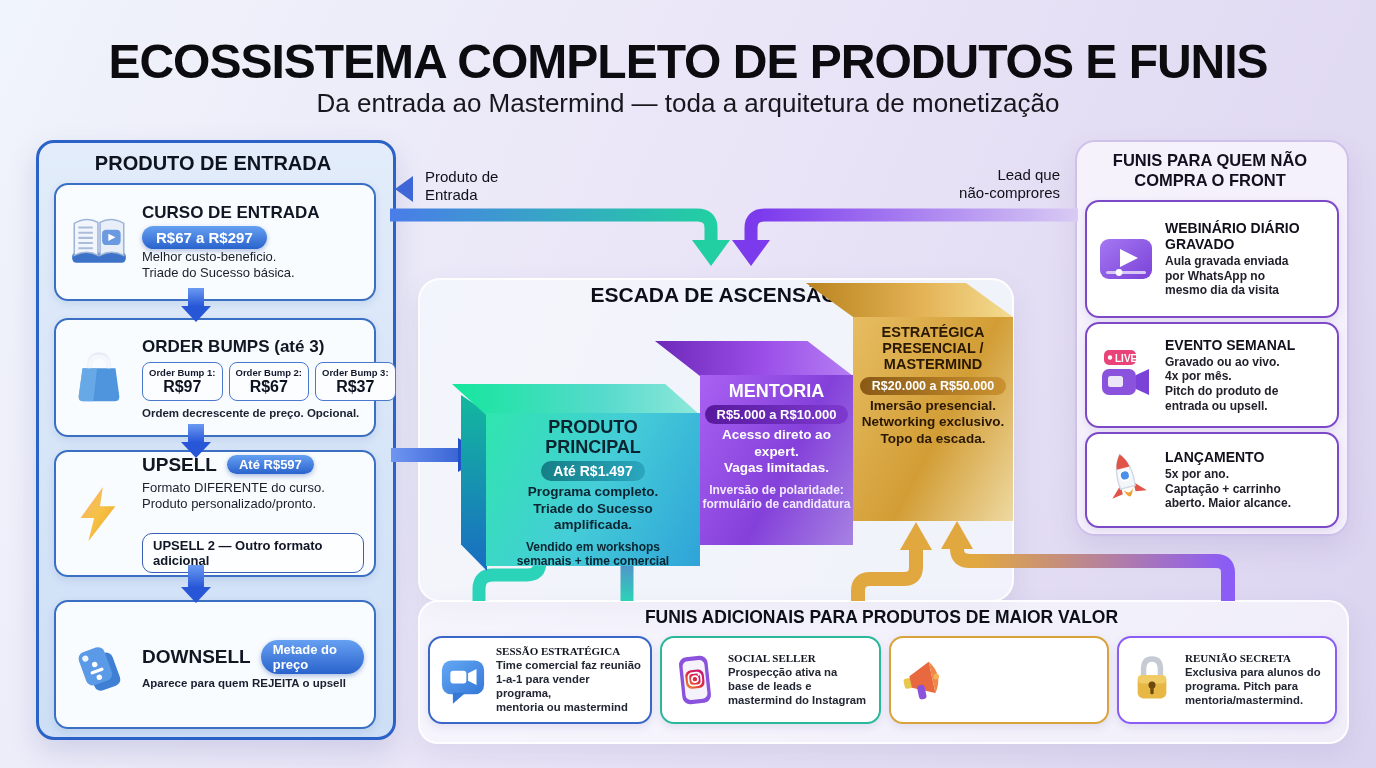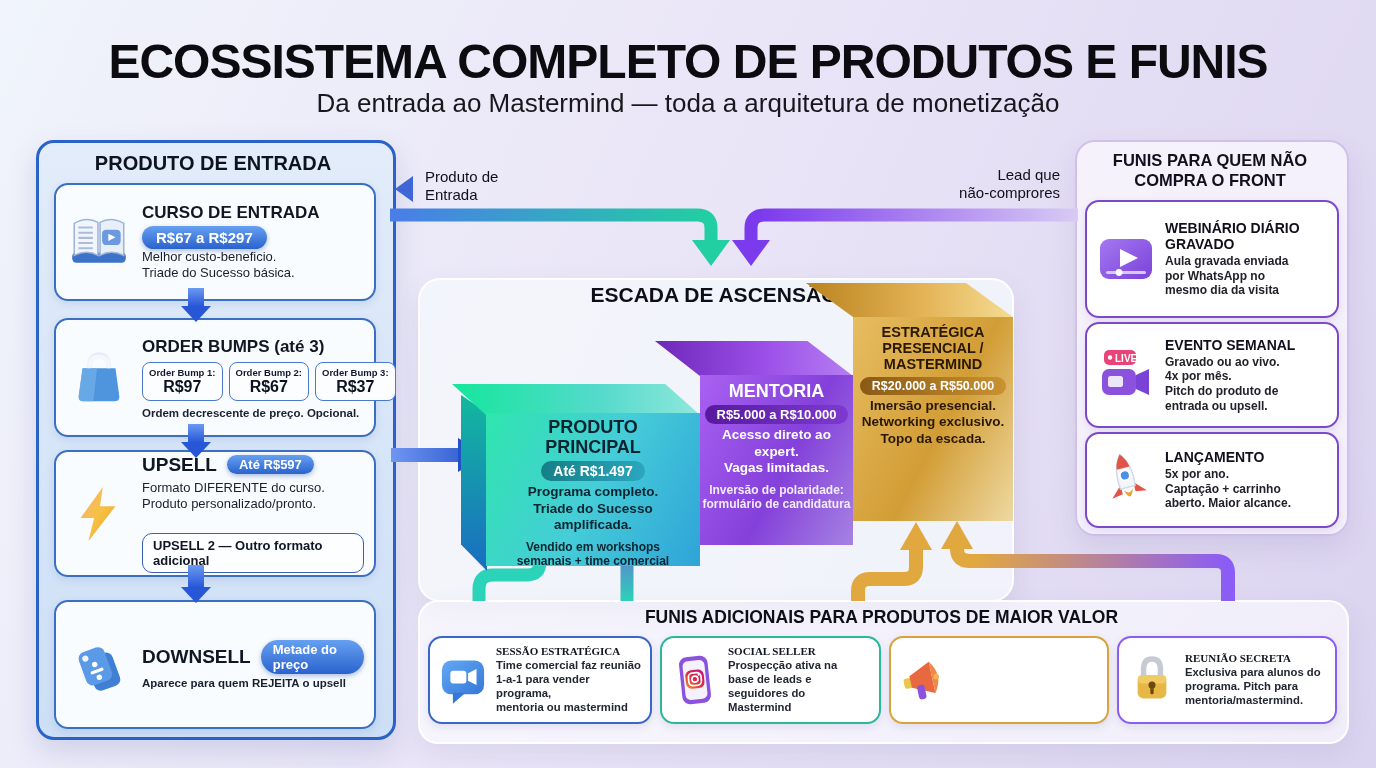--- a/index.html
+++ b/index.html
@@ -329,21 +329,21 @@
           <rect x="24.5" y="23.5" width="15" height="15" rx="5" fill="none" stroke="#ffffff" stroke-width="2"></rect>
           <circle cx="32" cy="31" r="3.6" fill="none" stroke="#ffffff" stroke-width="2"></circle>
           <circle cx="37" cy="26" r="1.3" fill="#ffffff"></circle>
         </g>
       </svg>
     </div>
     <div class="ct">
       <h3>SOCIAL SELLER</h3>
       <div class="body t">Prospecção ativa na
 base de leads e
-seguidores do Mastermind</div>
+mastermind do Instagram</div>
     </div>
   </div>
 
   <div class="bcard bd-gold" style="left:889px;width:220px;">
     <div class="ic">
       <svg width="54" height="54" viewBox="0 0 64 64">
         <g transform="rotate(-12 32 32)">
           <rect x="8" y="26" width="10" height="12" rx="3" fill="#e8c84a"></rect>
           <polygon points="16,24 42,12 42,50 16,38" fill="#e86840"></polygon>
           <path d="M42 12 Q56 31 42 50 Z" fill="#f0884a"></path>

